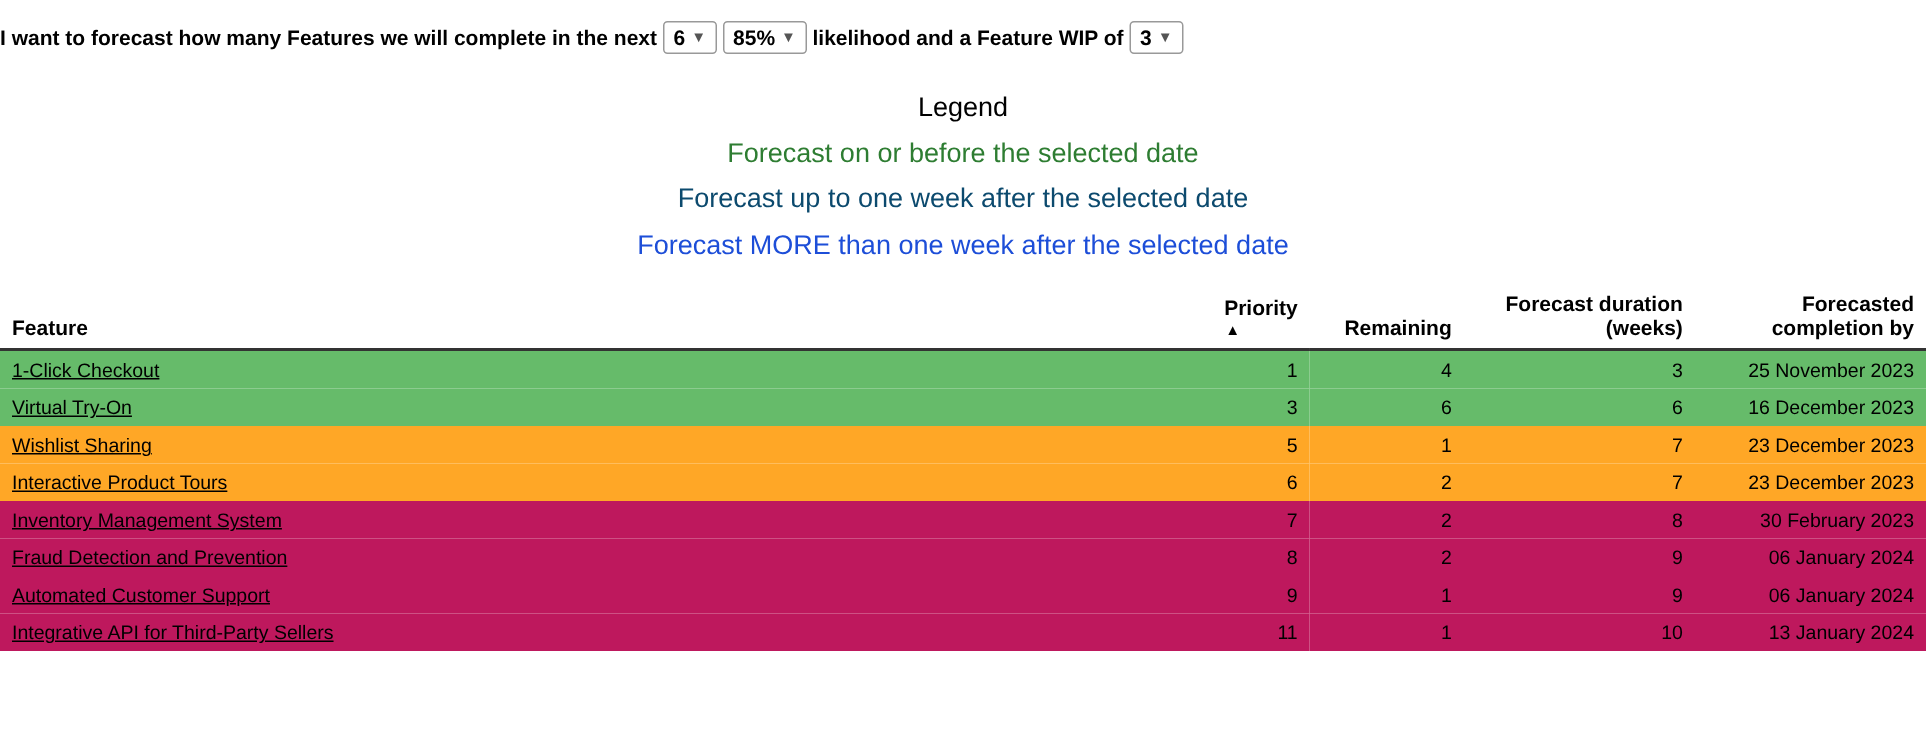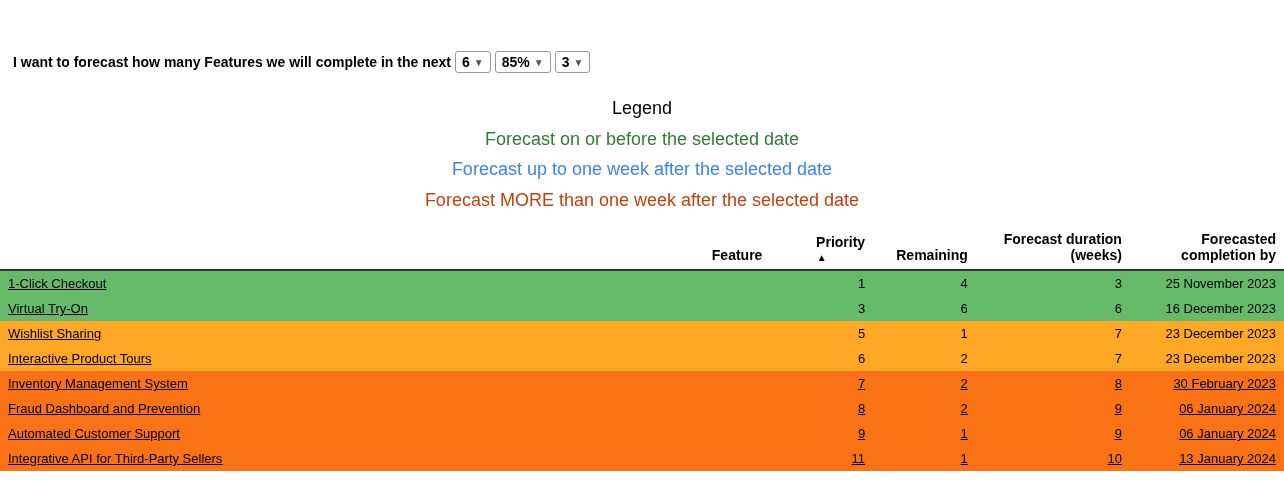--- a/index.html
+++ b/index.html
@@ -7,26 +7,25 @@
       font-family: Arial, sans-serif;
       font-size: 13px;
       background: #fff;
       color: #000;
       width: 1284px;
     }
 
     .top-bar {
       display: flex;
       align-items: center;
-      padding: 14px 13px;
+      padding: 14px 0;
       flex-wrap: wrap;
       gap: 4px;
       font-size: 14px;
       font-weight: bold;
-      margin-top: 37px;
     }
 
     .top-bar span { white-space: nowrap; }
 
     .dropdown-select {
       display: inline-flex;
       align-items: center;
       border: 1px solid #999;
       border-radius: 3px;
       padding: 2px 6px;
@@ -43,38 +42,38 @@
     }
 
     .legend {
       text-align: center;
       padding: 6px 0 10px 0;
       line-height: 1.7;
       font-size: 18px;
     }
 
     .legend-green { color: #2e7d32; }
-    .legend-orange { color: #3b82f6; }
-    .legend-red { color: #c2410c; }
+    .legend-orange { color: #0c4a6e; }
+    .legend-red { color: #1d4ed8; }
 
     .table-container {
       width: 100%;
     }
 
     table {
       width: 100%;
       border-collapse: collapse;
     }
 
     thead tr {
       background: #fff;
     }
 
     thead th {
-      text-align: right;
+      text-align: left;
       padding: 6px 8px;
       font-weight: bold;
       font-size: 14px;
       border-bottom: 2px solid #333;
       vertical-align: bottom;
     }
 
     thead th.right { text-align: right; }
 
     .sort-arrow {
@@ -91,35 +90,36 @@
 
     tbody tr td a {
       color: #000;
       text-decoration: underline;
     }
 
     tbody tr td.right { text-align: right; }
 
     .row-green { background-color: #66bb6a; }
     .row-orange { background-color: #ffa726; }
-    .row-red { background-color: #f97316; text-decoration: underline; }
+    .row-red { background-color: #be185d; }
   </style>
 </head>
 <body>
 
 <div class="top-bar">
   <span>I want to forecast how many Features we will complete in the next</span>
   <div class="dropdown-select">
     <span>6</span>
     <span class="dropdown-arrow">▼</span>
   </div>
   <div class="dropdown-select">
     <span>85%</span>
     <span class="dropdown-arrow">▼</span>
   </div>
+  <span>likelihood and a Feature WIP of</span>
   <div class="dropdown-select">
     <span>3</span>
     <span class="dropdown-arrow">▼</span>
   </div>
 </div>
 
 <div class="legend">
   <div>Legend</div>
   <div class="legend-green">Forecast on or before the selected date</div>
   <div class="legend-orange">Forecast up to one week after the selected date</div>
@@ -170,21 +170,21 @@
           <td class="right">23 December 2023</td>
         </tr>
         <tr class="row-red">
           <td><a href="#">Inventory Management System</a></td>
           <td class="right">7</td>
           <td class="right">2</td>
           <td class="right">8</td>
           <td class="right">30 February 2023</td>
         </tr>
         <tr class="row-red">
-          <td><a href="#">Fraud Dashboard and Prevention</a></td>
+          <td><a href="#">Fraud Detection and Prevention</a></td>
           <td class="right">8</td>
           <td class="right">2</td>
           <td class="right">9</td>
           <td class="right">06 January 2024</td>
         </tr>
         <tr class="row-red">
           <td><a href="#">Automated Customer Support</a></td>
           <td class="right">9</td>
           <td class="right">1</td>
           <td class="right">9</td>

